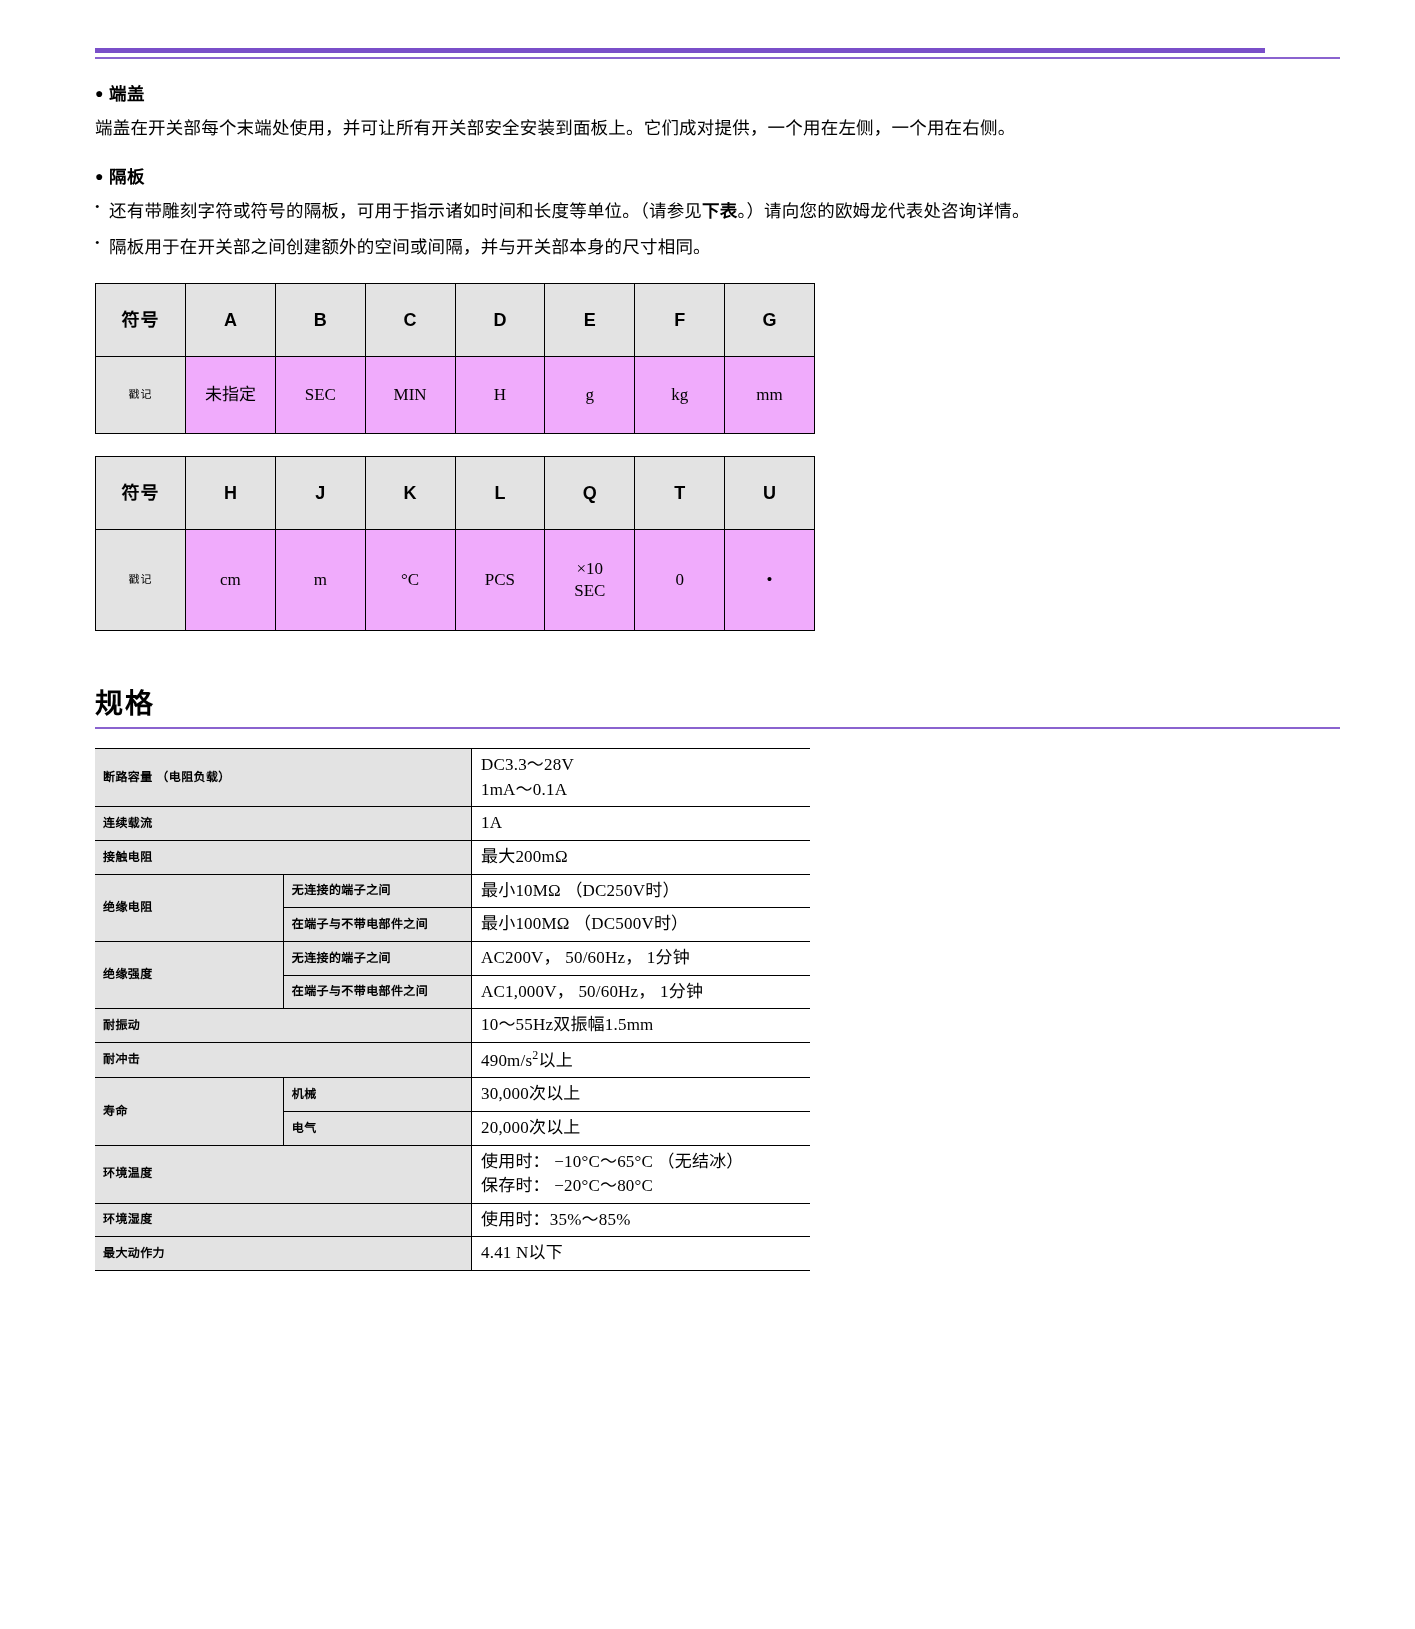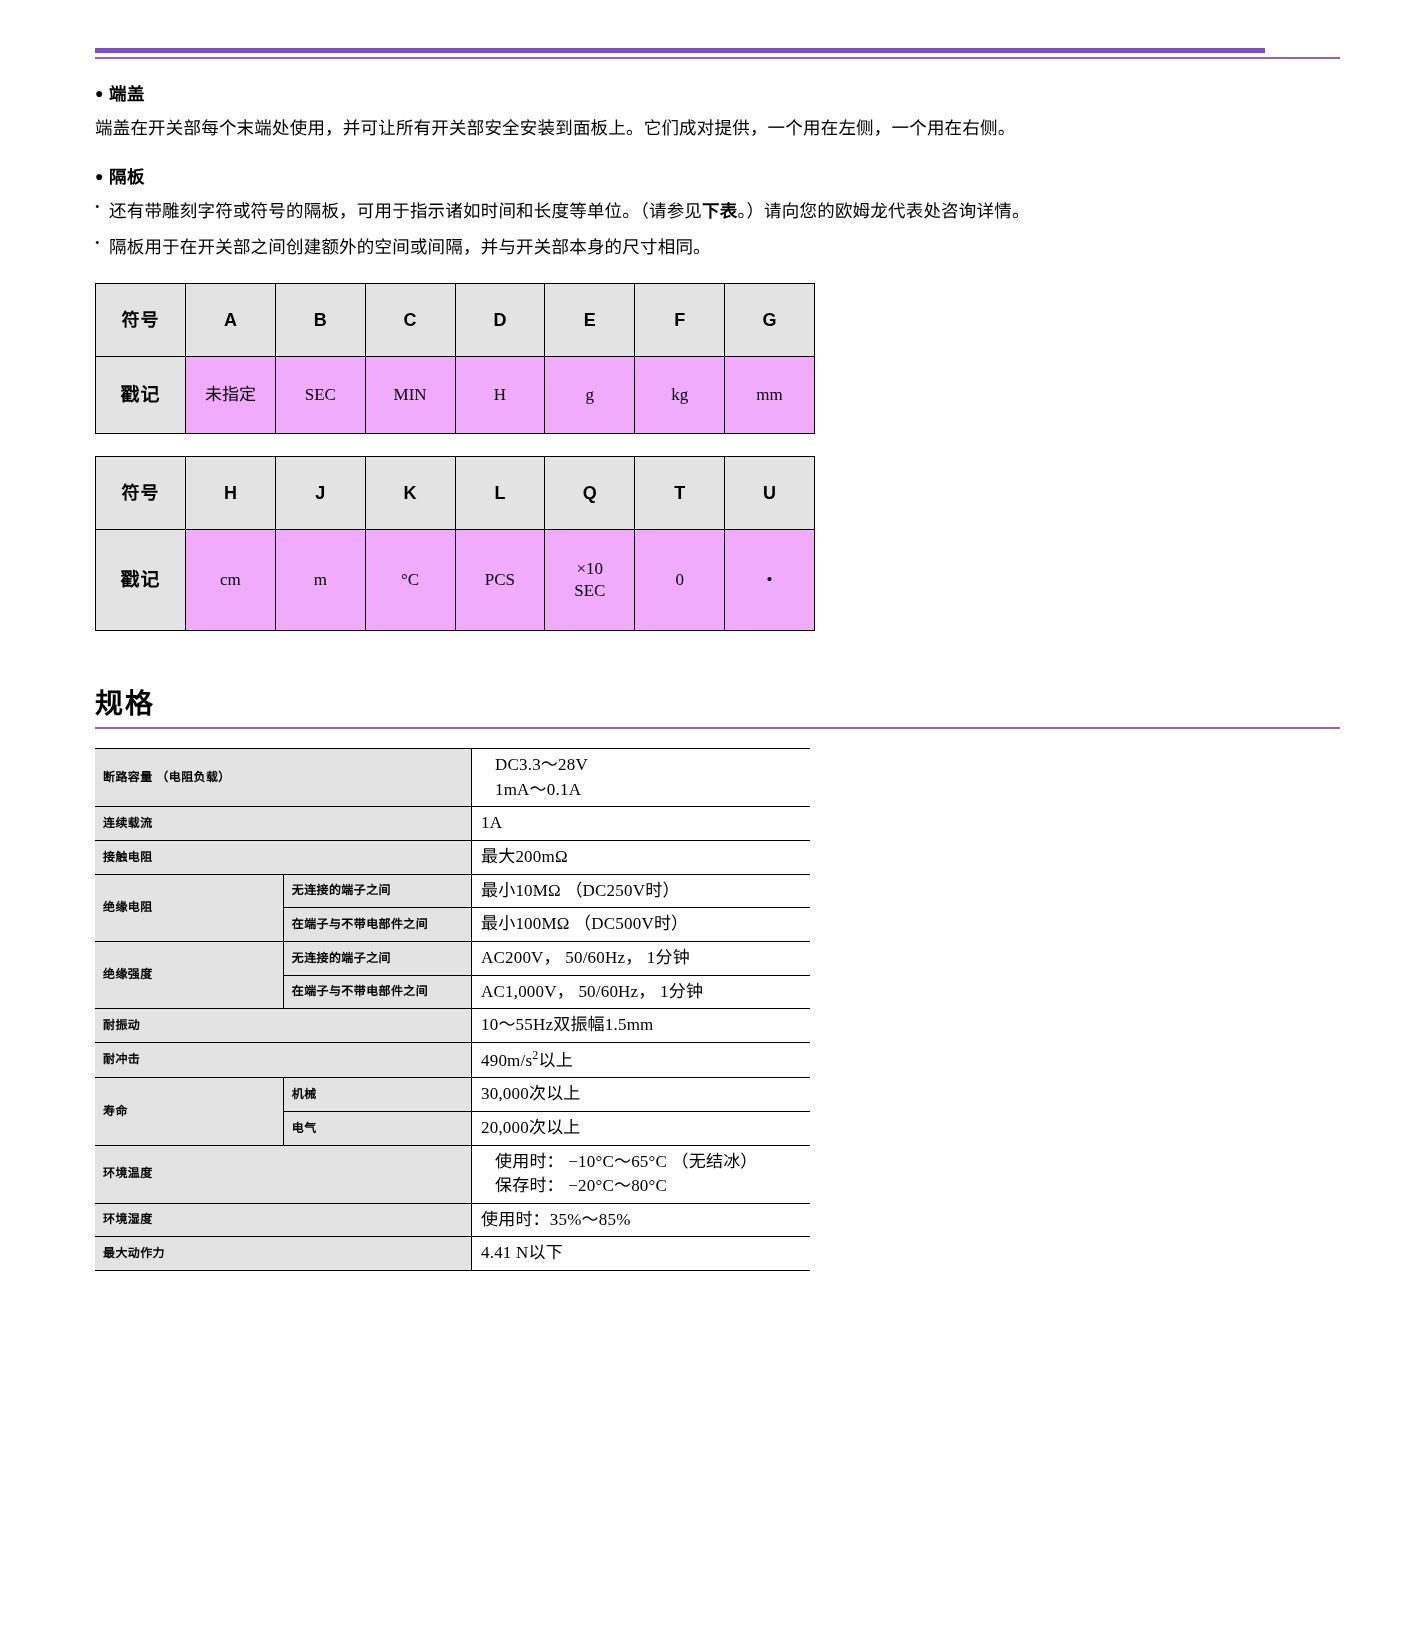--- a/index.html
+++ b/index.html
@@ -104,22 +104,22 @@
     border: 1.2px solid #000;
     text-align: center;
     vertical-align: middle;
     padding: 22px 2px;
     line-height: 1.25;
   }
   .sym-table .rowlab {
     width: 85px;
     background: #e3e3e3;
     font-family: "Liberation Sans", "DejaVu Sans", sans-serif;
-    font-weight: bold;
-    font-size: 19px;
+    font-weight: normal;
+    font-size: 11px;
     letter-spacing: 1px;
   }
   .sym-table tr.hdr td {
     background: #e3e3e3;
     font-family: "Liberation Sans", "DejaVu Sans", sans-serif;
     font-weight: bold;
     font-size: 18px;
     height: 28px;
   }
   .sym-table tr.val td {
@@ -172,21 +172,21 @@
   .spec-table td.k2 { border-left: 1.3px solid #000; }
   .spec-table td.kfull { width: 360px; }
   .spec-table td.v {
     border-left: 1.3px solid #000;
     font-family: "Liberation Serif", "DejaVu Serif", serif;
     background: #fff;
     padding-left: 9px;
     letter-spacing: 0.2px;
   }
   .spec-table td.nobot { border-bottom: none; }
-  .vline { display: block; margin-left: 14px; }
+  .vline { display: block; }
   .sup { font-size: 12px; vertical-align: super; }
 </style>
 </head>
 <body>
 
 <div class="page">
 
 
   <div class="rule-thick"></div>
   <div class="rule-thin"></div>

